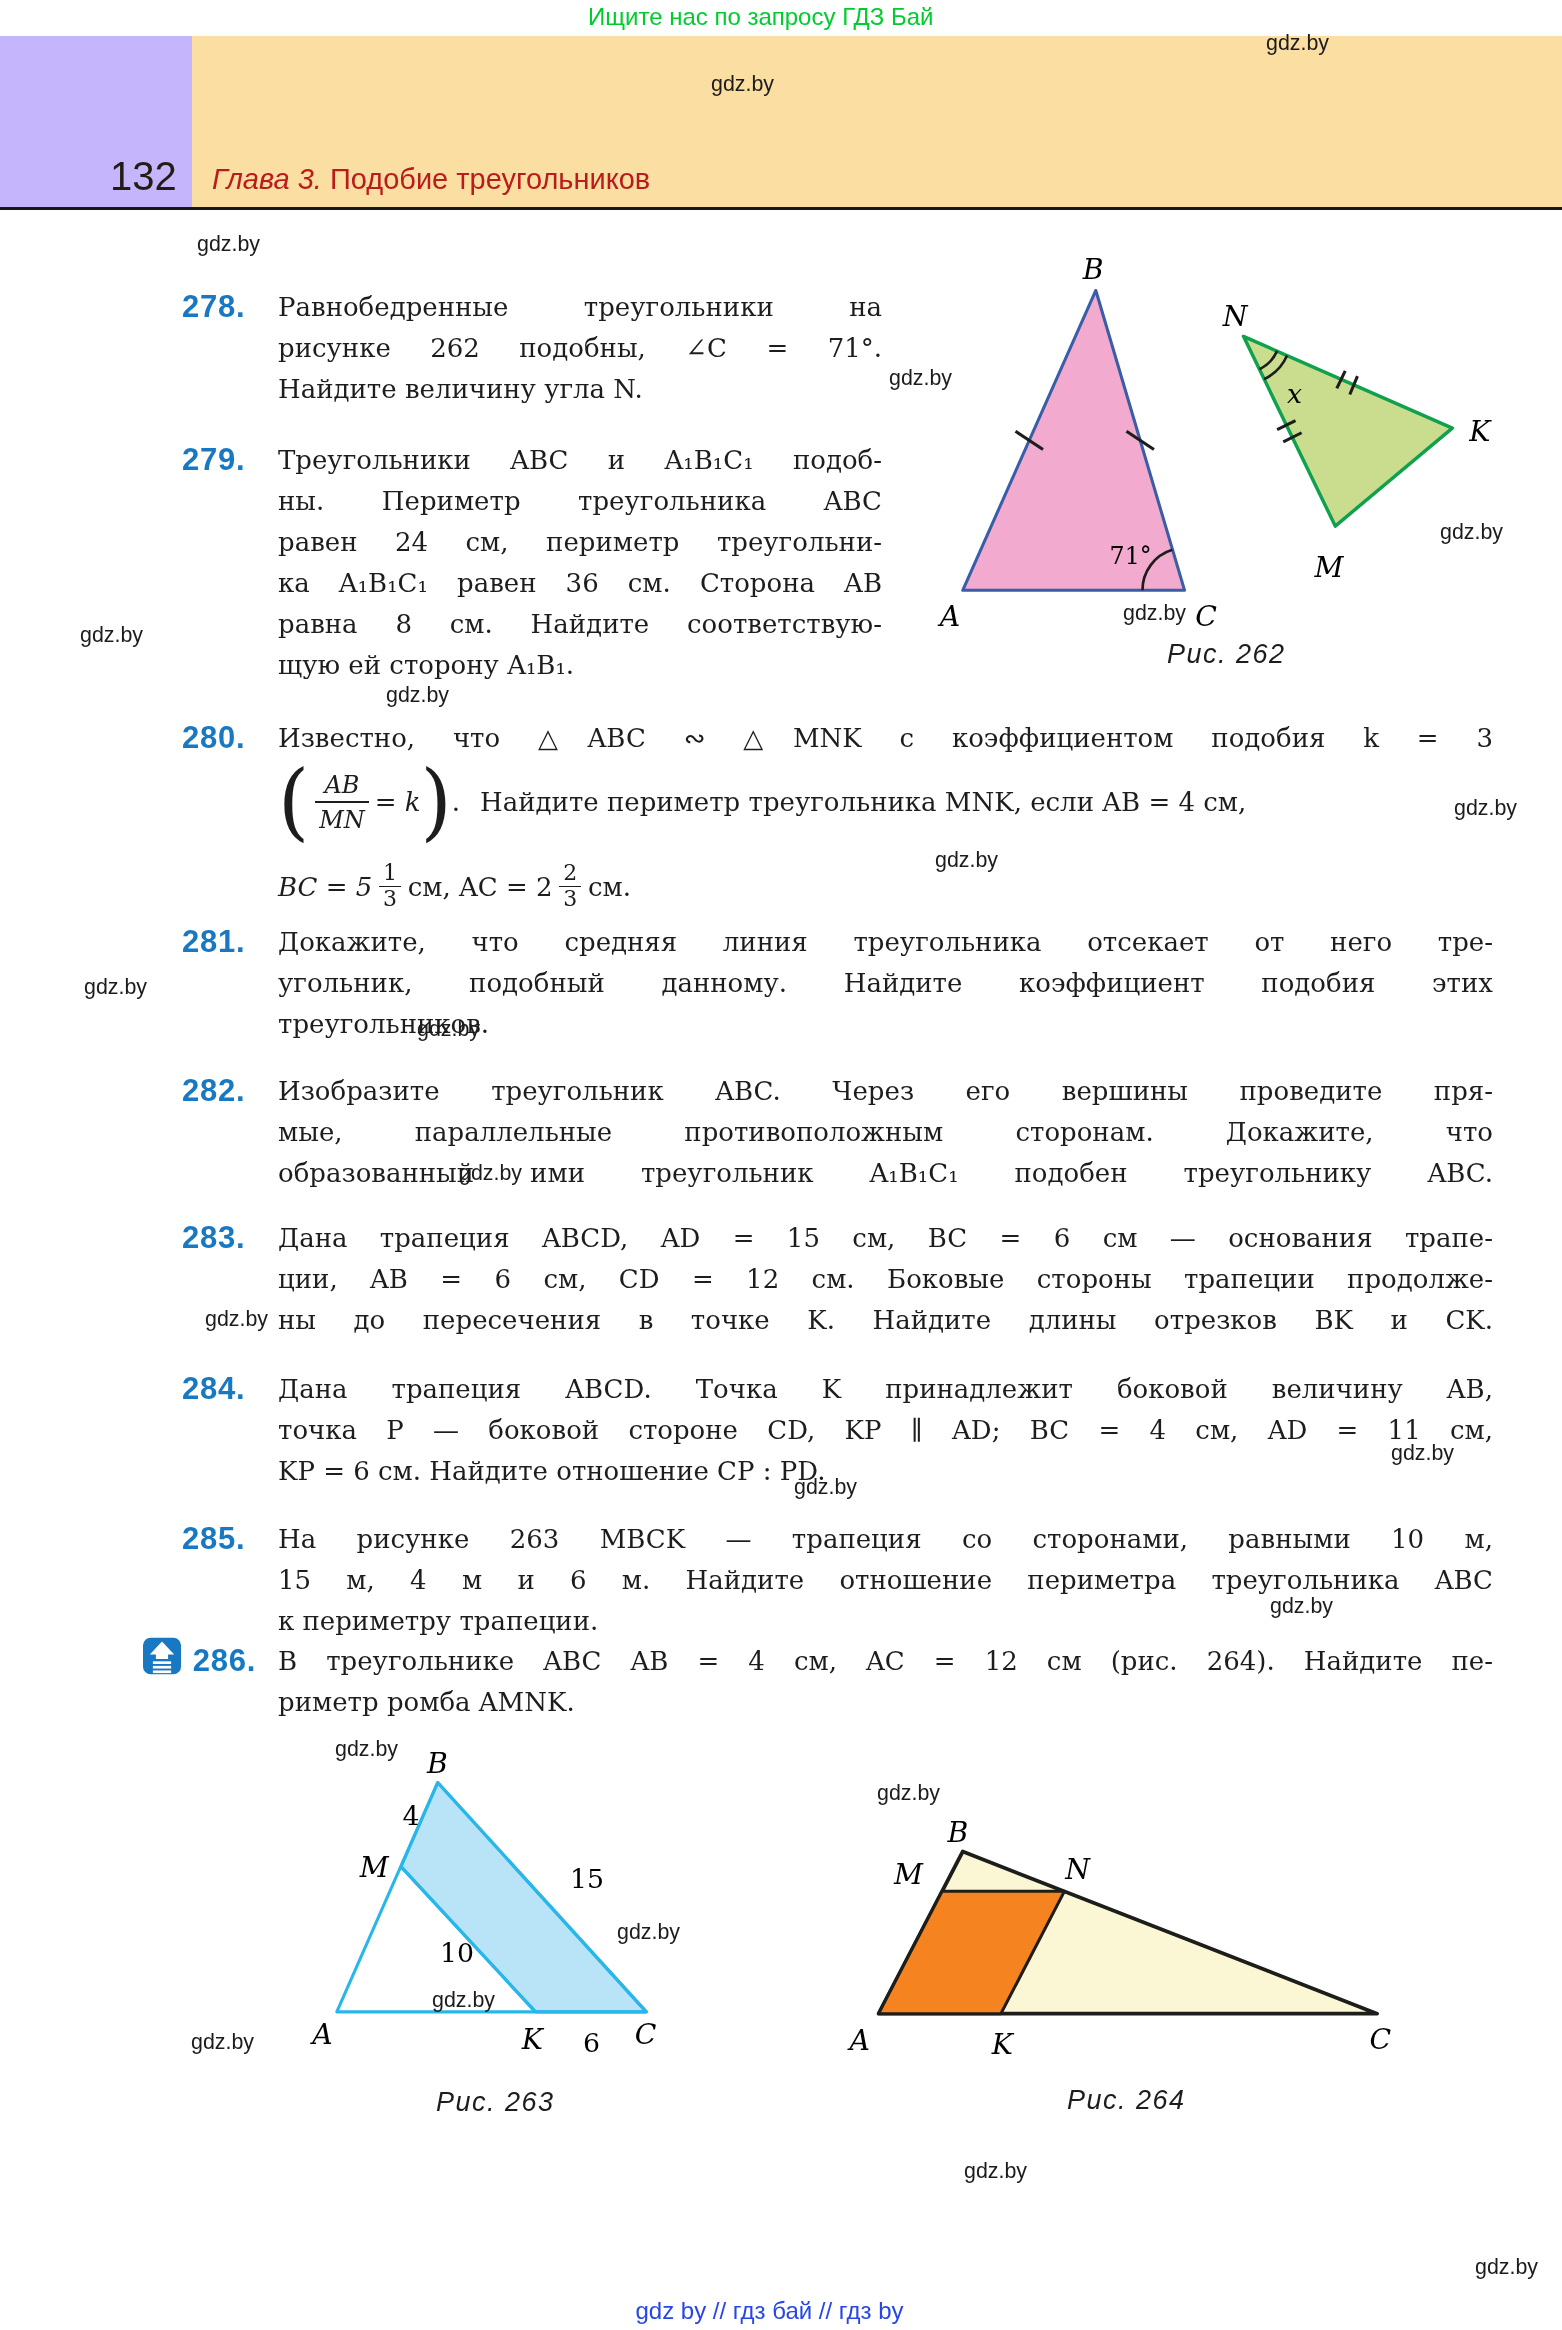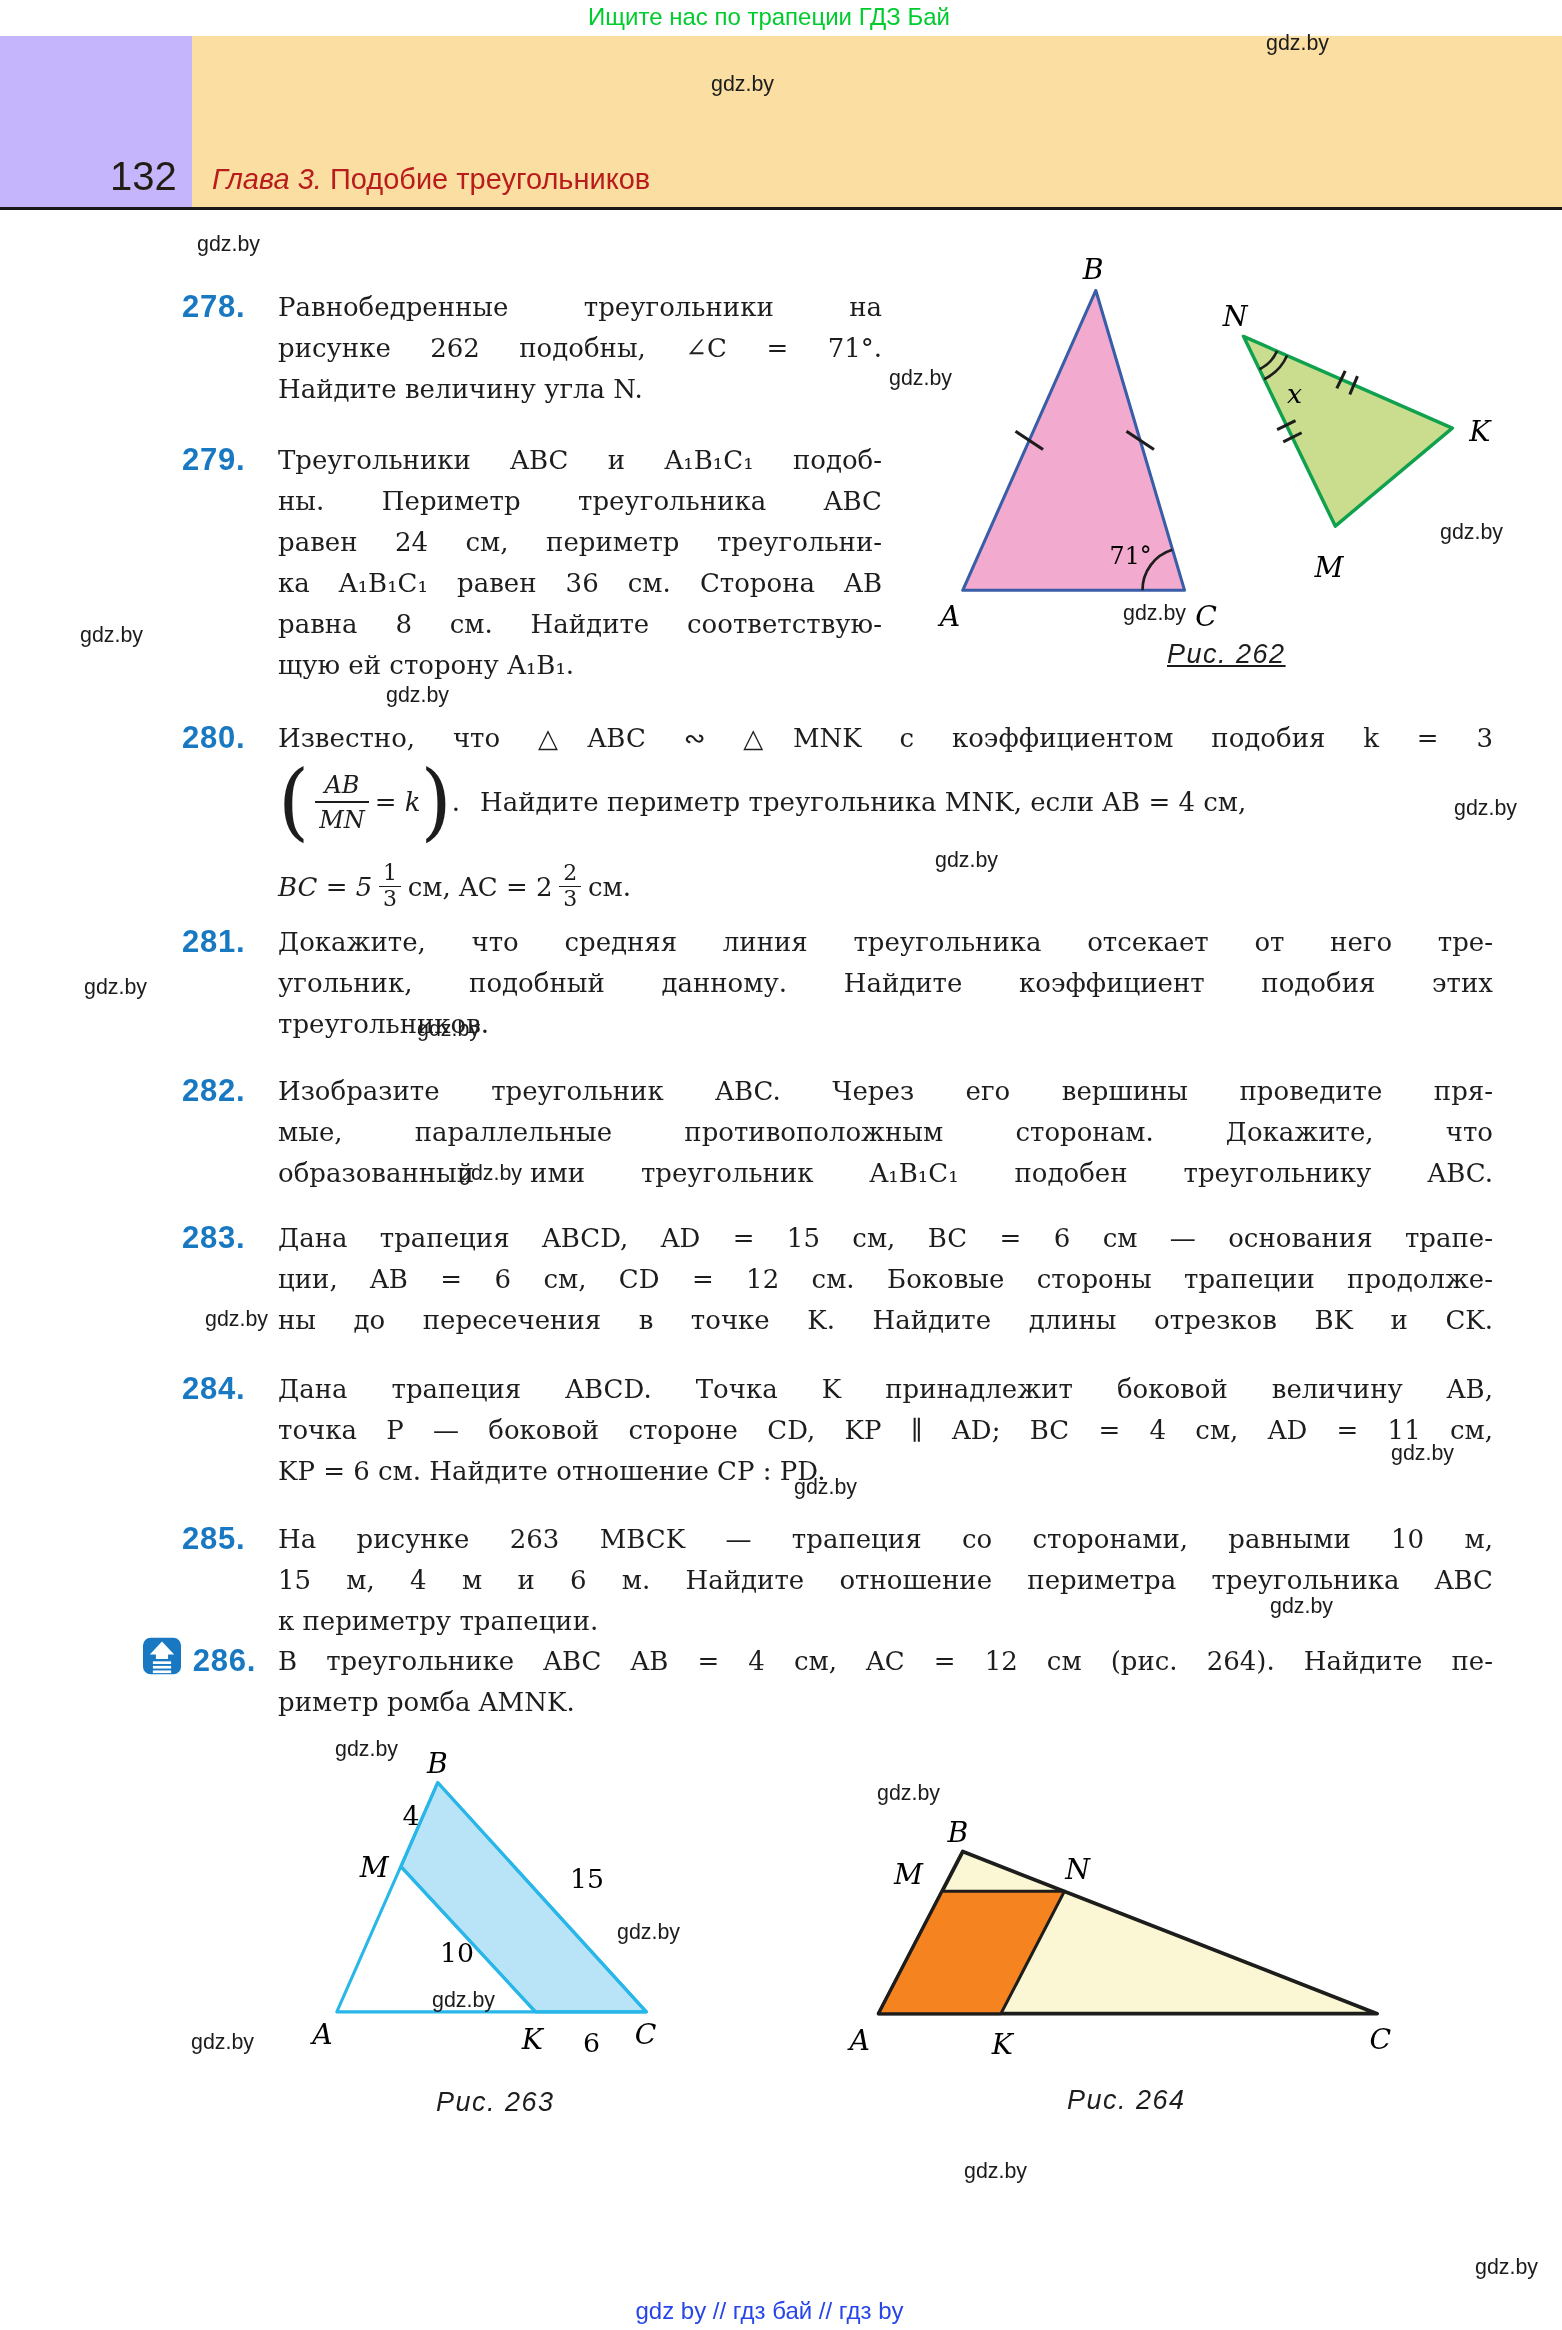--- a/index.html
+++ b/index.html
@@ -50,21 +50,21 @@
   .figcap{position:absolute;font-family:"Liberation Sans",sans-serif;font-style:italic;
           font-size:27px;color:#1d1d1d;letter-spacing:1.5px;white-space:nowrap;}
   
   .book-icon{position:absolute;left:142px;top:1637px;}
 </style>
 </head>
 <body>
 
 <div id="page">
 
-  <div class="top-green">Ищите нас по трапеции ГДЗ Бай</div>
+  <div class="top-green">Ищите нас по запросу ГДЗ Бай</div>
 
   <div class="banner">
     <div class="banner-dark">
       <span class="page-num">132</span>
     </div>
     <div class="chapter">
       <span class="it">Глава 3.</span><span> Подобие треугольников</span>
     </div>
   </div>
   <div class="hrule"></div>
@@ -198,21 +198,21 @@
     <path d="M442,161 A62,62 0 0 0 472,130" fill="none" stroke="#1d1d1d" stroke-width="3.5"></path>
     <line x1="548" y1="150" x2="537" y2="173" stroke="#1d1d1d" stroke-width="4"></line>
     <line x1="564" y1="157" x2="554" y2="181" stroke="#1d1d1d" stroke-width="4"></line>
     <line x1="459" y1="227" x2="483" y2="215" stroke="#1d1d1d" stroke-width="4"></line>
     <line x1="467" y1="243" x2="491" y2="231" stroke="#1d1d1d" stroke-width="4"></line>
     <text x="472" y="192" font-size="35" font-style="italic" font-family="DejaVu Serif,serif">x</text>
     <text x="388" y="92" font-size="37" font-style="italic" font-family="DejaVu Serif,serif">N</text>
     <text x="710" y="242" font-size="37" font-style="italic" font-family="DejaVu Serif,serif">K</text>
     <text x="508" y="420" font-size="37" font-style="italic" font-family="DejaVu Serif,serif">M</text>
   </svg>
-  <div class="figcap" style="left:1167px;top:639px;text-decoration:underline;">Рис. 262</div>
+  <div class="figcap" style="left:1167px;top:639px;">Рис. 262</div>
 
   <svg class="fig" style="left:176px;top:1752px;" width="505" height="321" viewBox="0 0 660 420">
     <polygon points="294,150 342,40 615,340 470,340" fill="#b9e4f7" stroke="#29b6e8" stroke-width="4" stroke-linejoin="round"></polygon>
     <polygon points="210,340 342,40 615,340" fill="none" stroke="#29b6e8" stroke-width="4" stroke-linejoin="round"></polygon>
     <line x1="294" y1="150" x2="470" y2="340" stroke="#29b6e8" stroke-width="4"></line>
     <text x="328" y="28" font-size="37" font-style="italic" font-family="DejaVu Serif,serif">B</text>
     <text x="296" y="95" font-size="35" font-family="DejaVu Serif,serif">4</text>
     <text x="240" y="163" font-size="37" font-style="italic" font-family="DejaVu Serif,serif">M</text>
     <text x="515" y="178" font-size="35" font-family="DejaVu Serif,serif">15</text>
     <text x="345" y="275" font-size="35" font-family="DejaVu Serif,serif">10</text>

